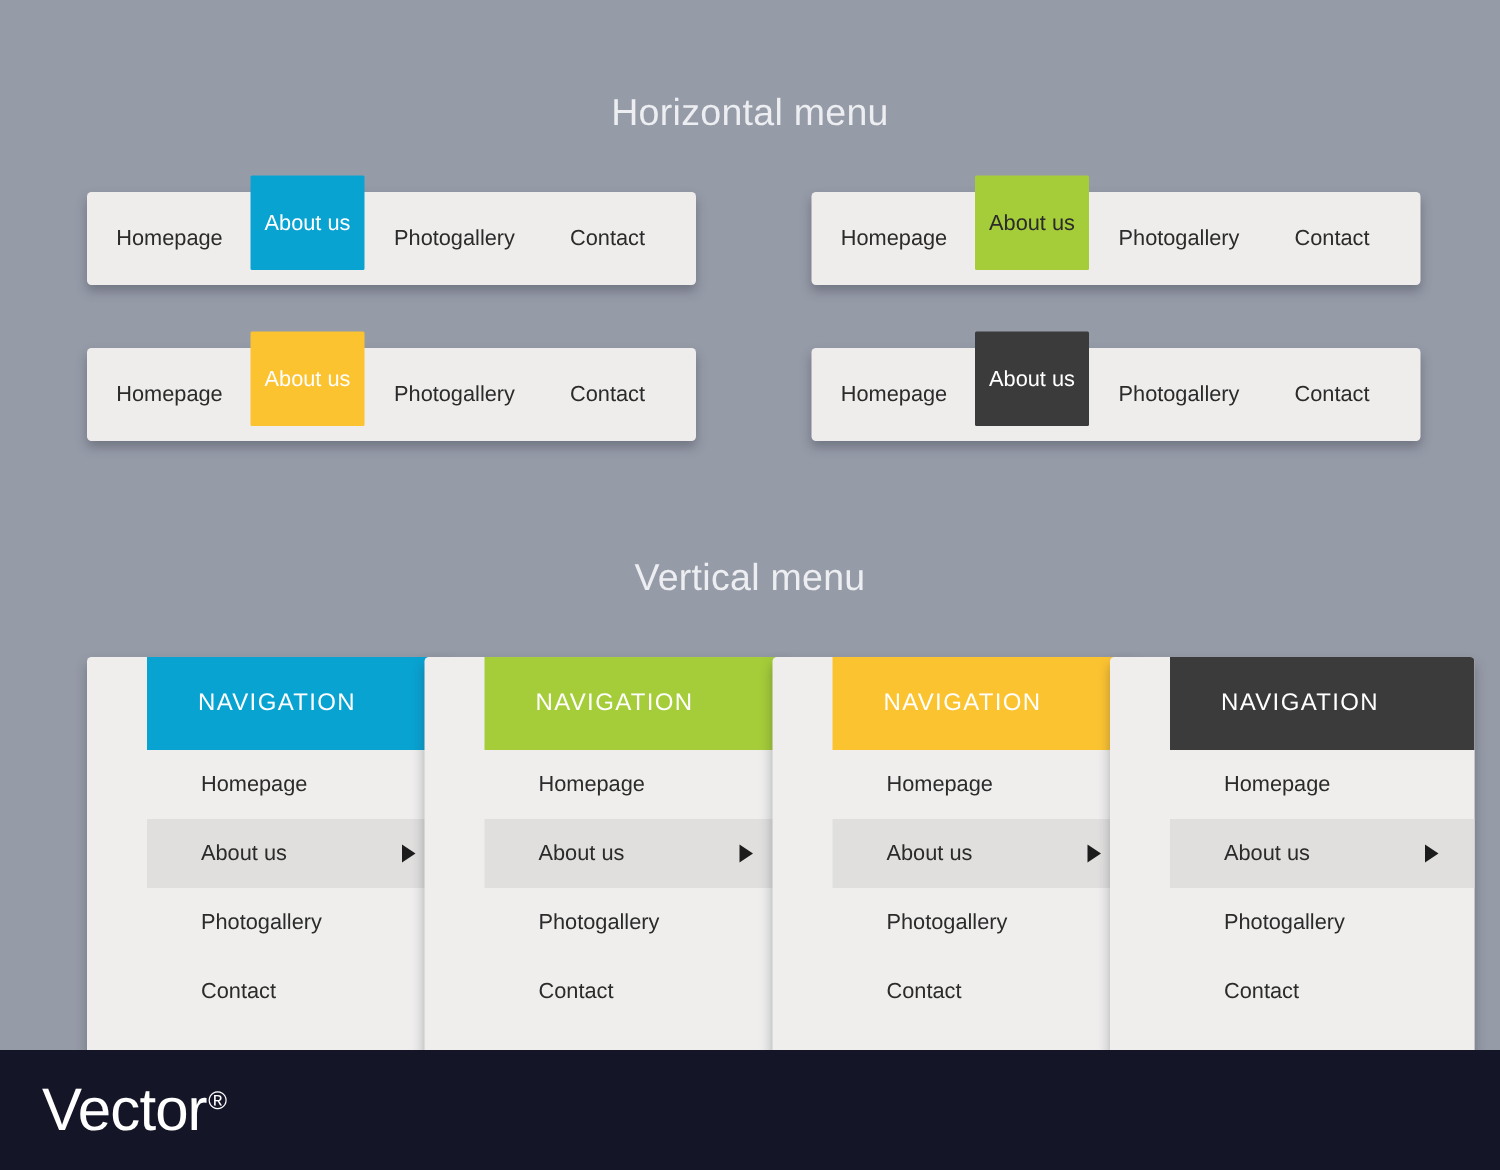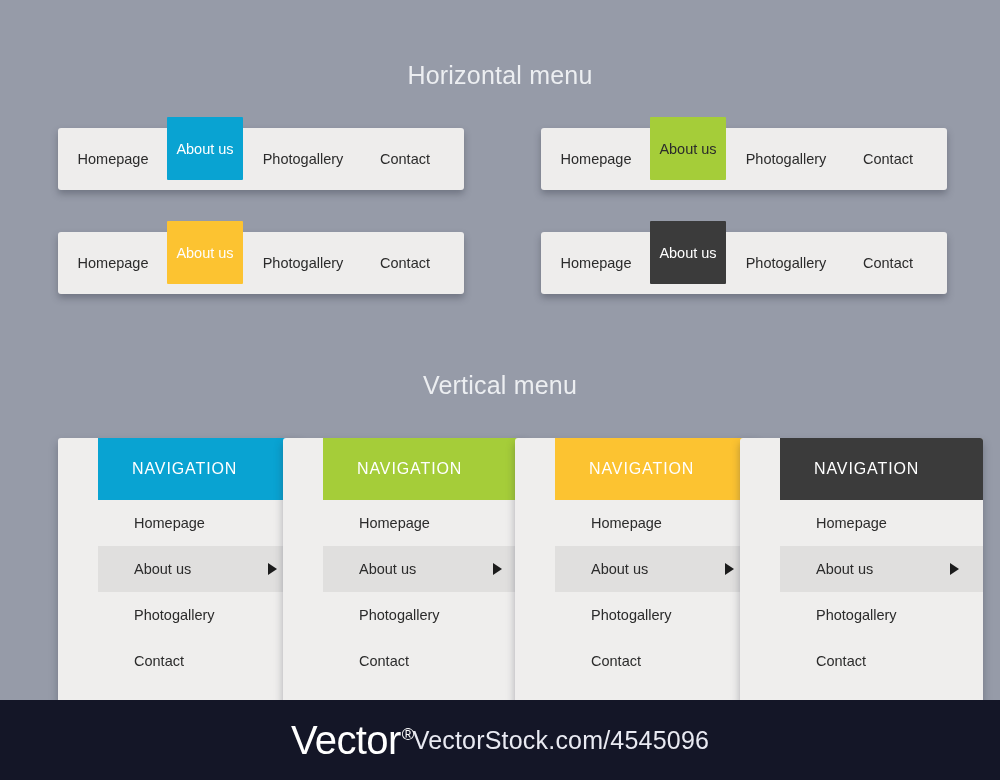--- a/index.html
+++ b/index.html
@@ -149,21 +149,21 @@
 
   
   .footer {
     position: absolute;
     left: 0; top: 700px;
     width: 1000px;
     height: 80px;
     background: #141627;
     display: flex;
     align-items: center;
-    justify-content: center;
+    justify-content: flex-start;
     padding: 0 28px;
     box-sizing: border-box;
   }
   .logo {
     color: #ffffff;
     font-size: 40px;
     letter-spacing: -0.6px;
     display: flex;
     align-items: baseline;
   }
@@ -342,14 +342,13 @@
     </div>
   </div>
 
 </div>
 
 <div class="footer">
   <div class="logo">
     <span class="light">Vector</span>
       <span class="reg">®</span>
   </div>
-  <div class="footer-url">VectorStock.com/4545096</div>
 </div>
 
 </body></html>

